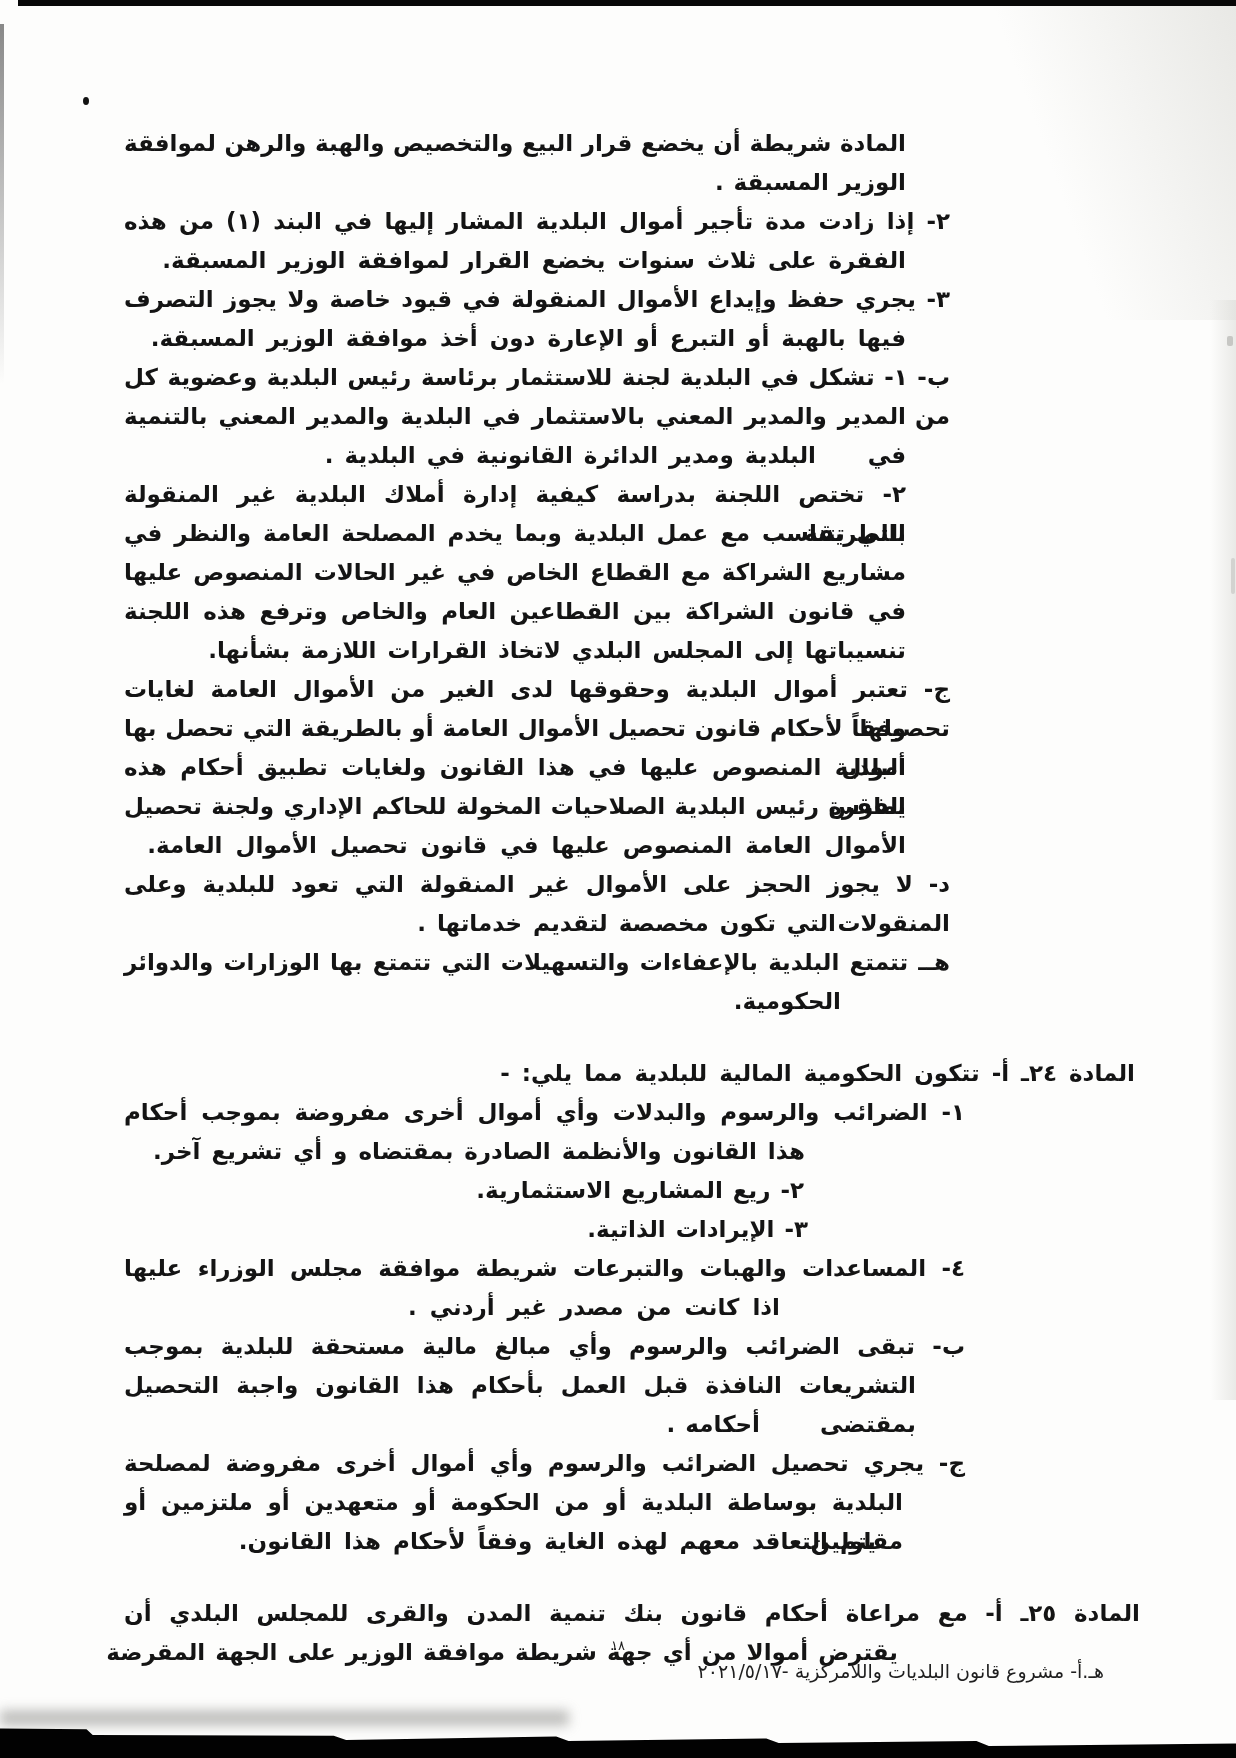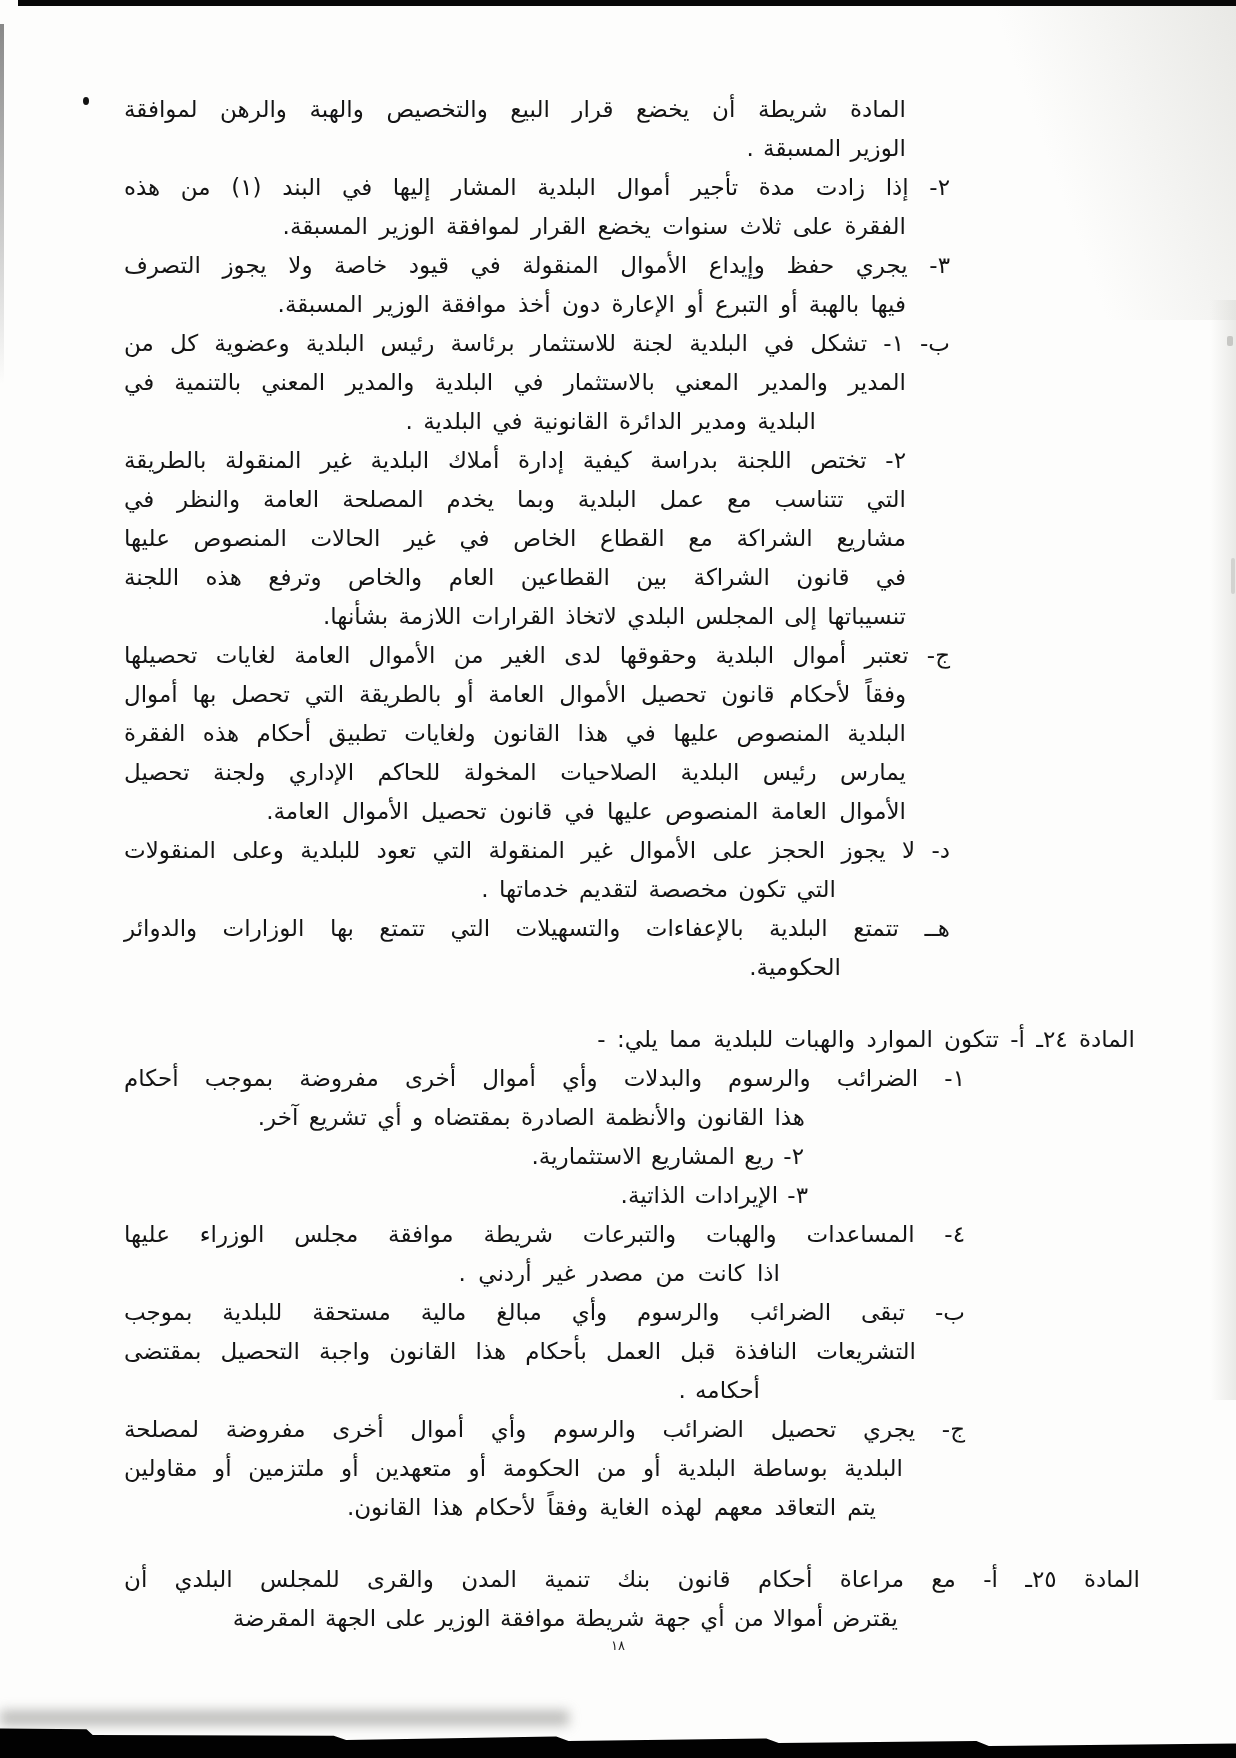--- a/index.html
+++ b/index.html
@@ -3,22 +3,22 @@
 <meta charset="utf-8">
 <style>
   html,body{margin:0;padding:0;}
   body{width:1236px;height:1758px;overflow:hidden;background:#e9e9e7;}
   .page{position:absolute;left:0;top:0;width:1236px;height:1758px;background:#fdfdfc;overflow:hidden;}
   .shade-tr{position:absolute;right:0;top:0;width:430px;height:320px;
     background:linear-gradient(250deg,rgba(225,225,221,0.75) 0%,rgba(225,225,221,0) 45%);}
   .shade-r{position:absolute;right:0;top:300px;width:26px;height:1100px;
     background:linear-gradient(270deg,rgba(214,214,210,0.5),rgba(214,214,210,0));}
   .ln{position:absolute;direction:rtl;unicode-bidi:plaintext;
-    font-family:"DejaVu Sans",sans-serif;font-weight:normal;font-size:23px;line-height:39px;
-    color:#141414;letter-spacing:0;}
+    font-family:"DejaVu Sans",sans-serif;font-weight:bold;font-size:23px;line-height:39px;
+    color:#141414;letter-spacing:0;margin-top:34px;}
   .ln.j{left:124px;text-align:justify;text-align-last:justify;}
   .ln.r{white-space:nowrap;text-align:right;}
   .page-num{position:absolute;left:0;right:0;top:1638px;text-align:center;
     font-family:"DejaVu Sans",sans-serif;font-size:13px;color:#1c1c1c;direction:rtl;}
   .footer-note{position:absolute;right:132px;top:1660px;direction:rtl;
     font-family:"DejaVu Sans",sans-serif;font-size:19px;color:#1f1f1f;white-space:nowrap;}
   .top-bar{position:absolute;left:18px;right:0;top:0;height:6px;background:#080808;}
   .left-strip{position:absolute;left:0;top:24px;width:4px;height:360px;
     background:linear-gradient(#4a4a4a,rgba(74,74,74,0));opacity:.65;}
   .ink-dot{position:absolute;left:83px;top:97px;width:6px;height:8px;border-radius:50%;background:#121212;}
@@ -58,34 +58,35 @@
       <div class="ln r" style="top: 597px; right: 330px; word-spacing: 3px;">تنسيباتها إلى المجلس البلدي لاتخاذ القرارات اللازمة بشأنها.</div>
       <div class="ln j" style="top: 636px; right: 286px; left: 124px;">ج- تعتبر أموال البلدية وحقوقها لدى الغير من الأموال العامة لغايات تحصيلها</div>
       <div class="ln j" style="top: 675px; right: 330px; left: 124px;">وفقاً لأحكام قانون تحصيل الأموال العامة أو بالطريقة التي تحصل بها أموال</div>
       <div class="ln j" style="top: 714px; right: 330px; left: 124px;">البلدية المنصوص عليها في هذا القانون ولغايات تطبيق أحكام هذه الفقرة</div>
       <div class="ln j" style="top: 753px; right: 330px; left: 124px;">يمارس رئيس البلدية الصلاحيات المخولة للحاكم الإداري ولجنة تحصيل</div>
       <div class="ln r" style="top: 792px; right: 330px; word-spacing: 5px;">الأموال العامة المنصوص عليها في قانون تحصيل الأموال العامة.</div>
       <div class="ln j" style="top: 831px; right: 286px; left: 124px;">د- لا يجوز الحجز على الأموال غير المنقولة التي تعود للبلدية وعلى المنقولات</div>
       <div class="ln r" style="top: 870px; right: 400px; word-spacing: 3px;">التي تكون مخصصة لتقديم خدماتها .</div>
       <div class="ln j" style="top: 909px; right: 286px; left: 124px;">هــ تتمتع البلدية بالإعفاءات والتسهيلات التي تتمتع بها الوزارات والدوائر</div>
       <div class="ln r" style="top: 948px; right: 395px;">الحكومية.</div>
-      <div class="ln r" style="top: 1020px; right: 101px; word-spacing: 4px;">المادة ٢٤ـ أ- تتكون الموارد والهبات للبلدية مما يلي: -</div>
+      <div class="ln r" style="top: 1020px; right: 101px; word-spacing: 4px;">المادة ٢٤ـ أ- تتكون الحكومية المالية للبلدية مما يلي: -</div>
       <div class="ln j" style="top: 1059px; right: 271px; left: 124px;">١- الضرائب والرسوم والبدلات وأي أموال أخرى مفروضة بموجب أحكام</div>
       <div class="ln r" style="top: 1098px; right: 431px; word-spacing: 3px;">هذا القانون والأنظمة الصادرة بمقتضاه و أي تشريع آخر.</div>
       <div class="ln r" style="top: 1137px; right: 432px; word-spacing: 2px;">٢- ريع المشاريع الاستثمارية.</div>
       <div class="ln r" style="top: 1176px; right: 428px; word-spacing: 2px;">٣- الإيرادات الذاتية.</div>
       <div class="ln j" style="top: 1215px; right: 271px; left: 124px;">٤- المساعدات والهبات والتبرعات شريطة موافقة مجلس الوزراء عليها</div>
       <div class="ln r" style="top: 1254px; right: 456px; word-spacing: 5px;">اذا كانت من مصدر غير أردني .</div>
       <div class="ln j" style="top: 1293px; right: 271px; left: 124px;">ب- تبقى الضرائب والرسوم وأي مبالغ مالية مستحقة للبلدية بموجب</div>
       <div class="ln j" style="top: 1332px; right: 320px; left: 124px;">التشريعات النافذة قبل العمل بأحكام هذا القانون واجبة التحصيل بمقتضى</div>
       <div class="ln r" style="top: 1371px; right: 476px; word-spacing: 2px;">أحكامه .</div>
       <div class="ln j" style="top: 1410px; right: 271px; left: 124px;">ج- يجري تحصيل الضرائب والرسوم وأي أموال أخرى مفروضة لمصلحة</div>
       <div class="ln j" style="top: 1449px; right: 333px; left: 124px;">البلدية بوساطة البلدية أو من الحكومة أو متعهدين أو ملتزمين أو مقاولين</div>
       <div class="ln r" style="top: 1488px; right: 360px; word-spacing: 4px;">يتم التعاقد معهم لهذه الغاية وفقاً لأحكام هذا القانون.</div>
       <div class="ln j" style="top: 1560px; right: 96px; left: 124px;">المادة ٢٥ـ أ- مع مراعاة أحكام قانون بنك تنمية المدن والقرى للمجلس البلدي أن</div>
       <div class="ln r" style="top: 1599px; right: 338px; word-spacing: 2px;">يقترض أموالا من أي جهة شريطة موافقة الوزير على الجهة المقرضة</div>
     </div>
 
   <div class="page-num">١٨</div>
+  <div class="footer-note">هـ.أ- مشروع قانون البلديات واللامركزية -٢٠٢١/٥/١٧</div>
 
   <div class="bottom-shadow"></div>
   <div class="bottom-band"></div>
 </div>
 
 </body></html>

